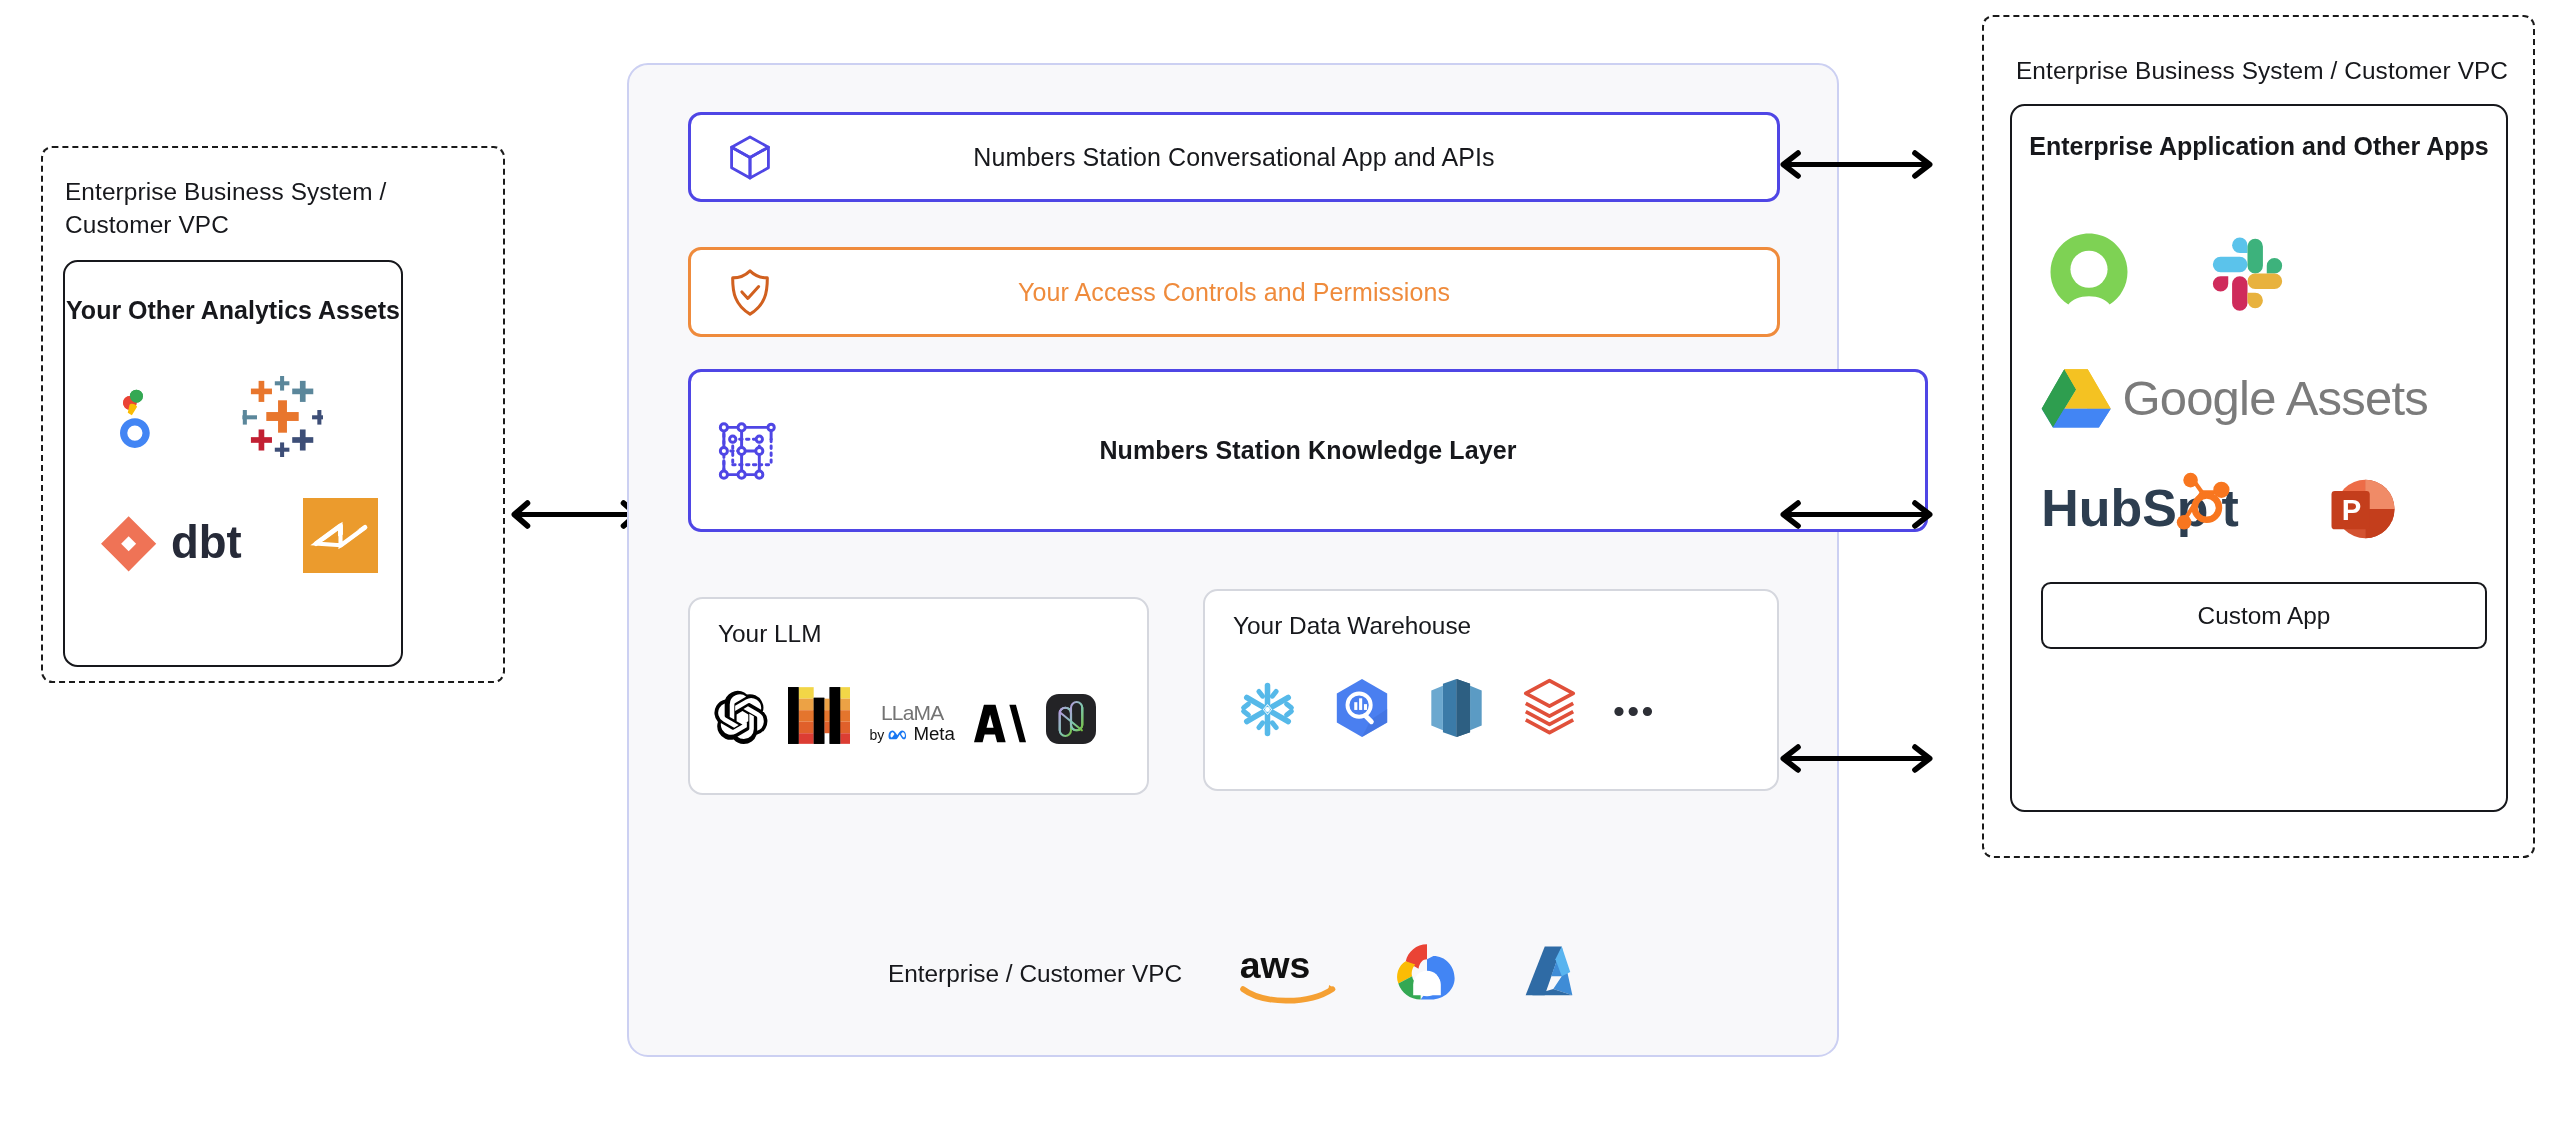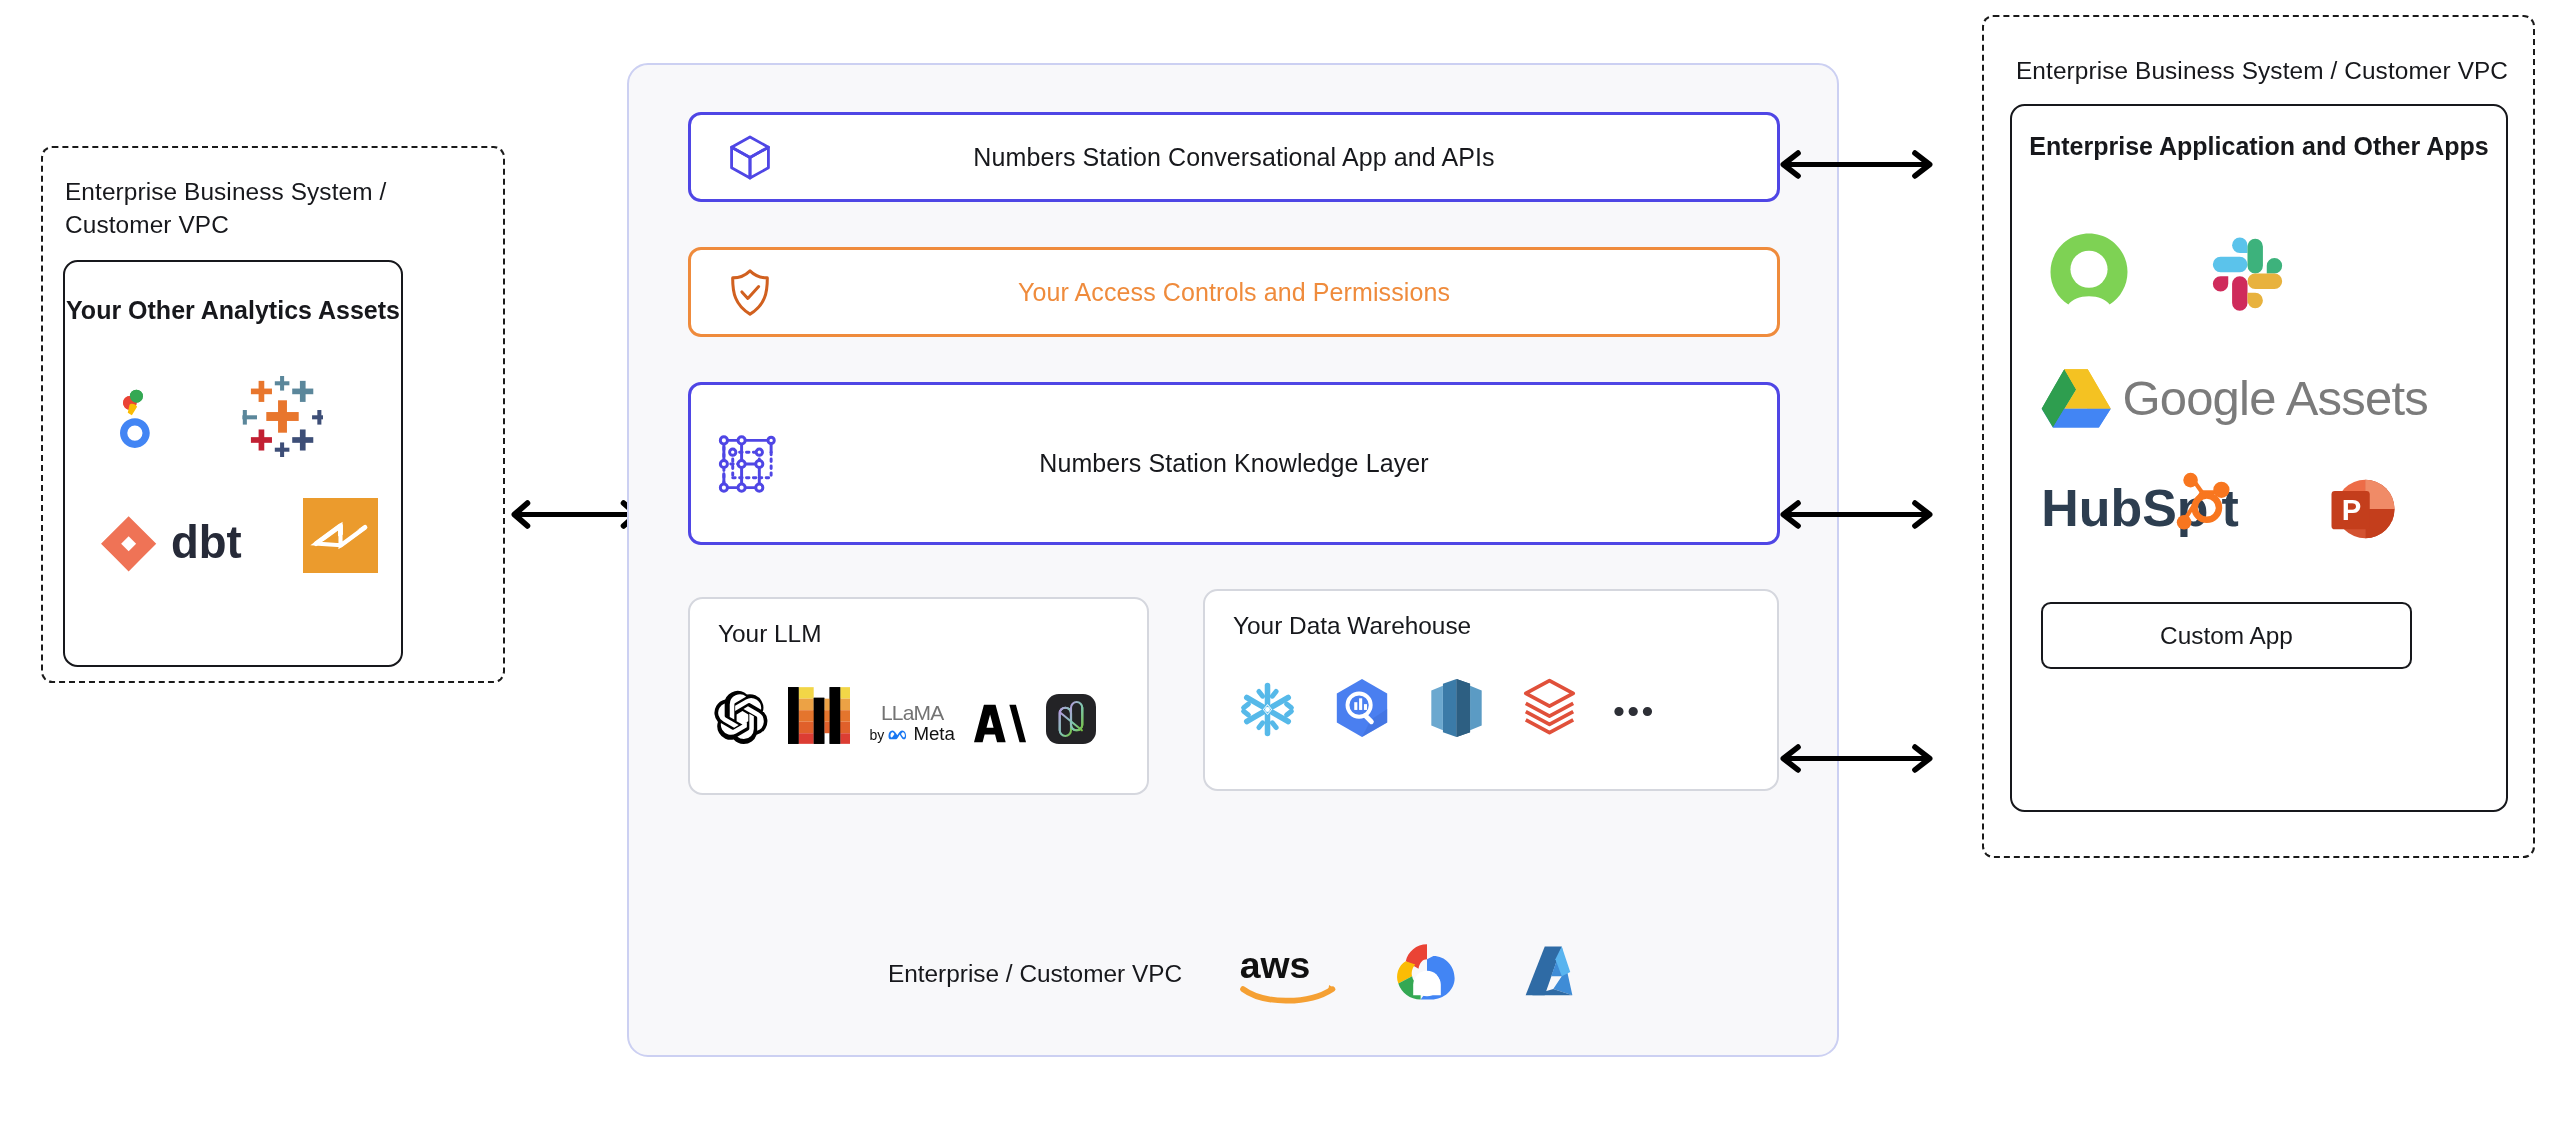--- a/index.html
+++ b/index.html
@@ -233,21 +233,21 @@
     <div class="ns-box orange" style="left:59px; top:182px; width:1092px; height:90px;border-radius:13px;">
       <span class="bx-icon">
         <svg width="52" height="52" viewBox="0 0 48 48">
           <path d="M24 4 C19 9 12 10.5 8 10.5 C8 24 10 35.5 24 44 C38 35.5 40 24 40 10.5 C36 10.5 29 9 24 4 Z" fill="none" stroke="#d1601f" stroke-width="2.8" stroke-linejoin="round"></path>
           <polyline points="16.5,23.5 22,29.5 32,18.5" fill="none" stroke="#d1601f" stroke-width="2.8" stroke-linecap="round" stroke-linejoin="round"></polyline>
         </svg>
       </span>
       <span class="bx-label accent-orange">Your Access Controls and Permissions</span>
     </div>
 
-    <div class="ns-box purple" style="left:59px; top:317px; width:1092px; height:163px;">
+    <div class="ns-box purple" style="left:59px; top:304px; width:1240px; height:163px;font-weight:bold;">
       <span class="bx-icon" style="left:24.4px; width:65px; height:65px;">
         <svg width="63" height="63" viewBox="0 0 64 64">
           <g stroke="#4f46e5" stroke-width="3" fill="none" stroke-linecap="round">
 
             <line x1="8" y1="8" x2="26" y2="8"></line>
             <line x1="26" y1="8" x2="56" y2="8"></line>
             <line x1="26" y1="8" x2="26" y2="32"></line>
             <line x1="26" y1="32" x2="44" y2="32"></line>
             <line x1="8" y1="8" x2="8" y2="32"></line>
             <line x1="8" y1="56" x2="26" y2="56"></line>
@@ -540,17 +540,17 @@
           <path d="M34 6 a26 26 0 0 1 26 26 L34 32 z" fill="#f08b67"></path>
           <path d="M34 32 L60 32 a26 26 0 0 1-26 26 z" fill="#c43e1c"></path>
           <path d="M8 32 a26 26 0 0 1 26-26 L34 32 z" fill="#ed6c47"></path>
           <path d="M8 32 a26 26 0 0 0 26 26 L34 32 z" fill="#d35230"></path>
           <rect x="4" y="16" width="34" height="34" rx="3" fill="#c43e1c"></rect>
           <text x="13" y="42" font-family="'Liberation Sans', sans-serif" font-size="26" font-weight="700" fill="#ffffff">P</text>
         </svg>
       </span>
     </div>
 
-    <div class="custom-app-btn" style="left:29px; top:496px; width:371px; height:67px;">Custom App</div>
+    <div class="custom-app-btn" style="left:29px; top:476px; width:446px; height:67px;">Custom App</div>
   </div>
 
 </div>
 
 
 </body></html>

